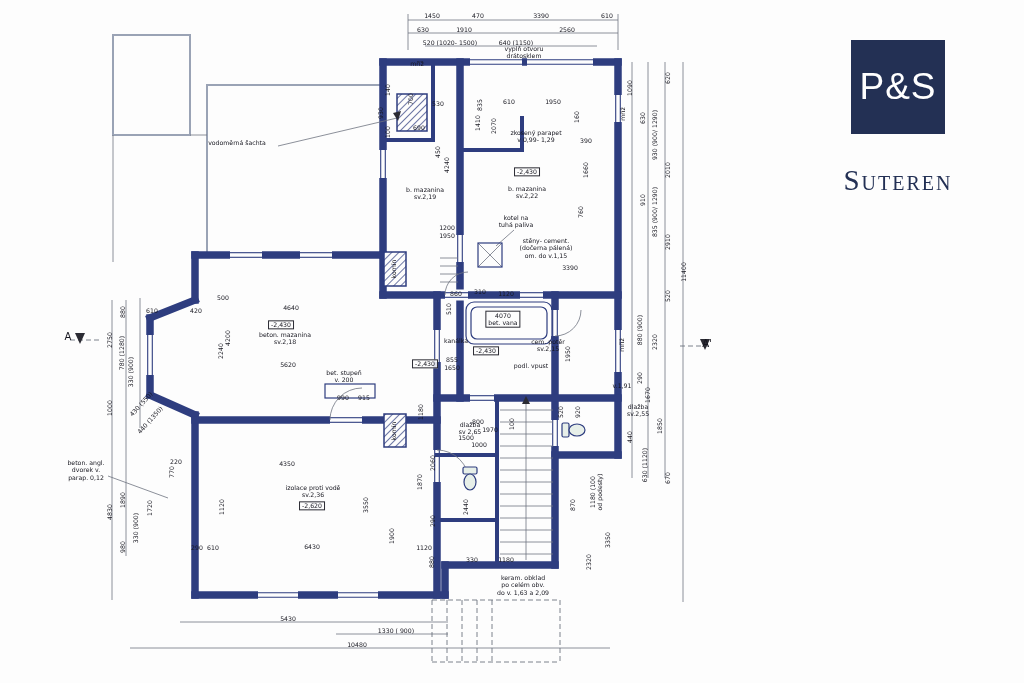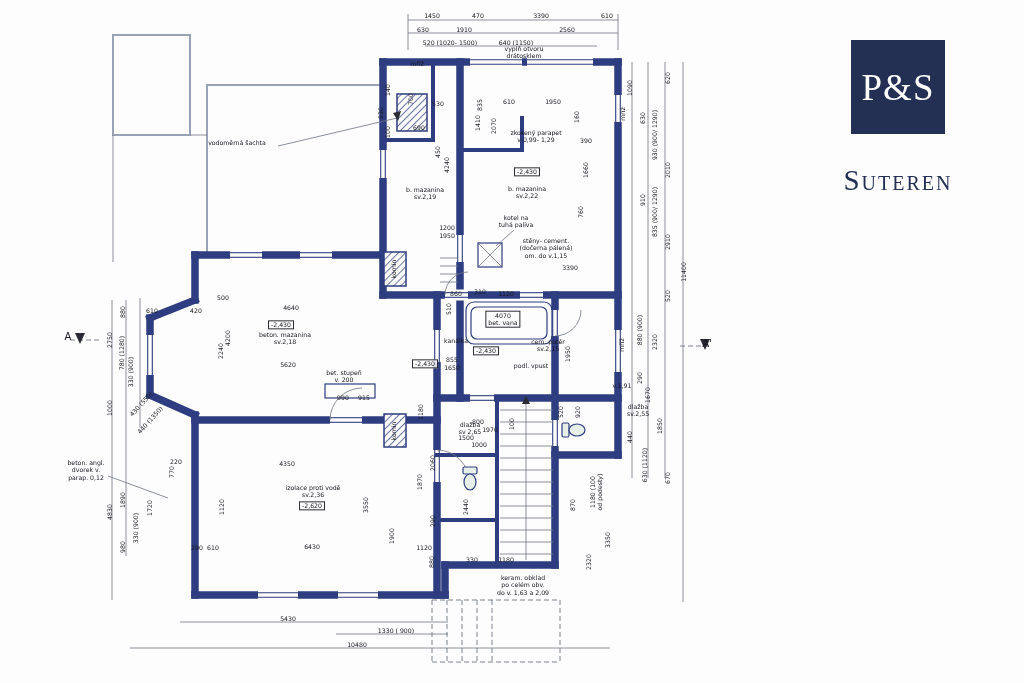--- a/index.html
+++ b/index.html
@@ -18,21 +18,21 @@
   .fix{stroke:var(--wall,#2e3d7f);stroke-width:1.2;fill:none;}
   .arc{stroke:#6e7480;stroke-width:0.8;fill:none;}
   .mark{fill:#2b2b33;}
   .wc{stroke:var(--wall,#2e3d7f);stroke-width:1.2;fill:#e7efe9;}
   #labels-layer{position:absolute;inset:0;pointer-events:none;}
   .lbl{position:absolute;font-size:6.2px;line-height:1.18;color:#16161f;
        white-space:pre;text-align:center;transform-origin:center;}
   .lbl.box{border:0.8px solid #2b2b33;padding:0 2px;background:rgba(253,253,253,.85);}
   .brand-logo{position:absolute;left:851px;top:40px;width:94px;height:94px;
        background:var(--brand,#233054);display:flex;align-items:center;justify-content:center;}
-  .brand-logo span{color:#fff;font-family:Liberation Serif, serif;font-size:37px;letter-spacing:1px;}
+  .brand-logo span{color:#fff;font-family:Liberation Sans, sans-serif;font-size:37px;letter-spacing:1px;}
   .brand-title{position:absolute;left:820px;top:164px;width:156px;text-align:center;
        font-family:"Liberation Serif",serif;font-variant:small-caps;font-size:29px;
        letter-spacing:2px;color:var(--brand,#233054);}
 </style>
 </head>
 <body>
 
 <div class="stage">
   <div class="plan-wrap">
     <svg width="1024" height="683" viewBox="0 0 1024 683">

